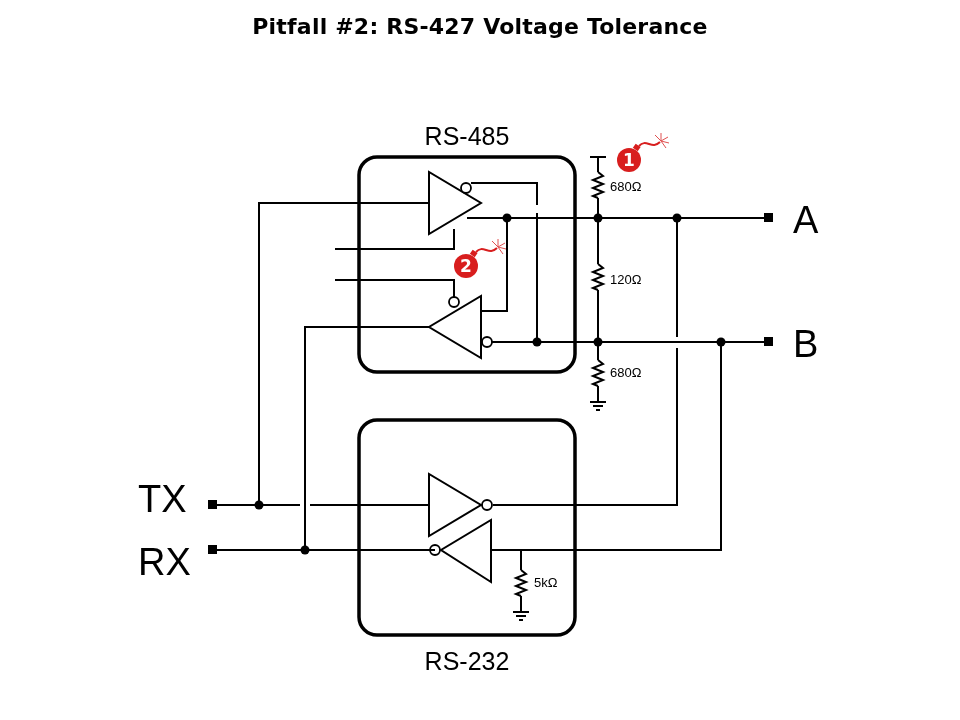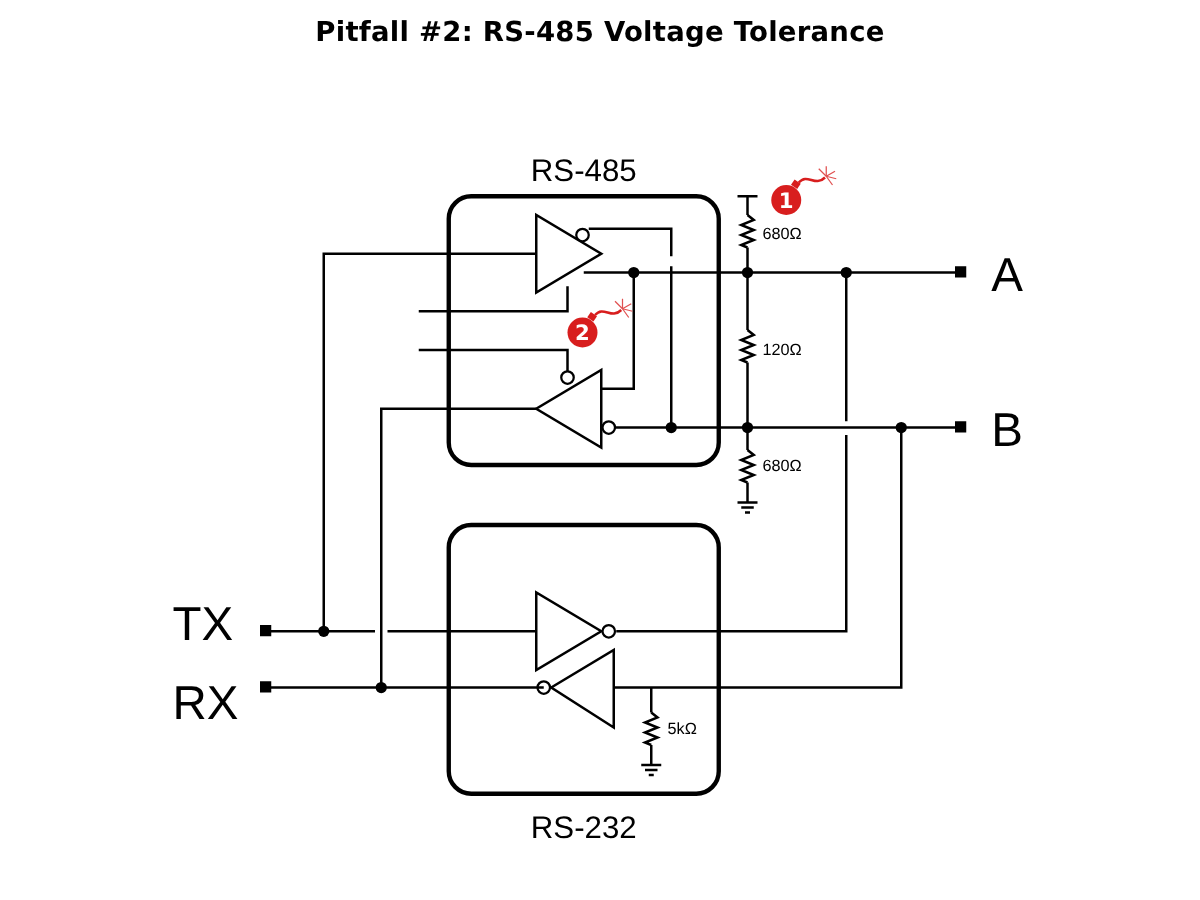--- a/index.html
+++ b/index.html
@@ -17,21 +17,21 @@
   .dot { fill: #000; }
   .term { fill: #000; }
   .bomb { fill: #d81e1e; }
   .spark { stroke: #e05050; stroke-width: 1; }
   .fuse { stroke: #d81e1e; stroke-width: 2; fill: none; }
   .bnum { font-family: "DejaVu Sans", sans-serif; font-weight: bold; font-size: 17px; fill: #fff; }
 </style>
 </head>
 <body>
 
-<div class="title">Pitfall #2: RS-485 Voltage Tolerance</div>
+<div class="title">Pitfall #2: RS-427 Voltage Tolerance</div>
 
 <svg width="960" height="720" viewBox="0 0 960 720">
 
   <rect x="359" y="157" width="216" height="215" rx="18" class="box"></rect>
   <rect x="359" y="420" width="216" height="215" rx="18" class="box"></rect>
   <text x="467" y="145" text-anchor="middle" class="lbl blk">RS-485</text>
   <text x="467" y="670" text-anchor="middle" class="lbl blk">RS-232</text>
 
   <g>
     <polygon points="429,172 429,234 481,203" class="gate"></polygon>

